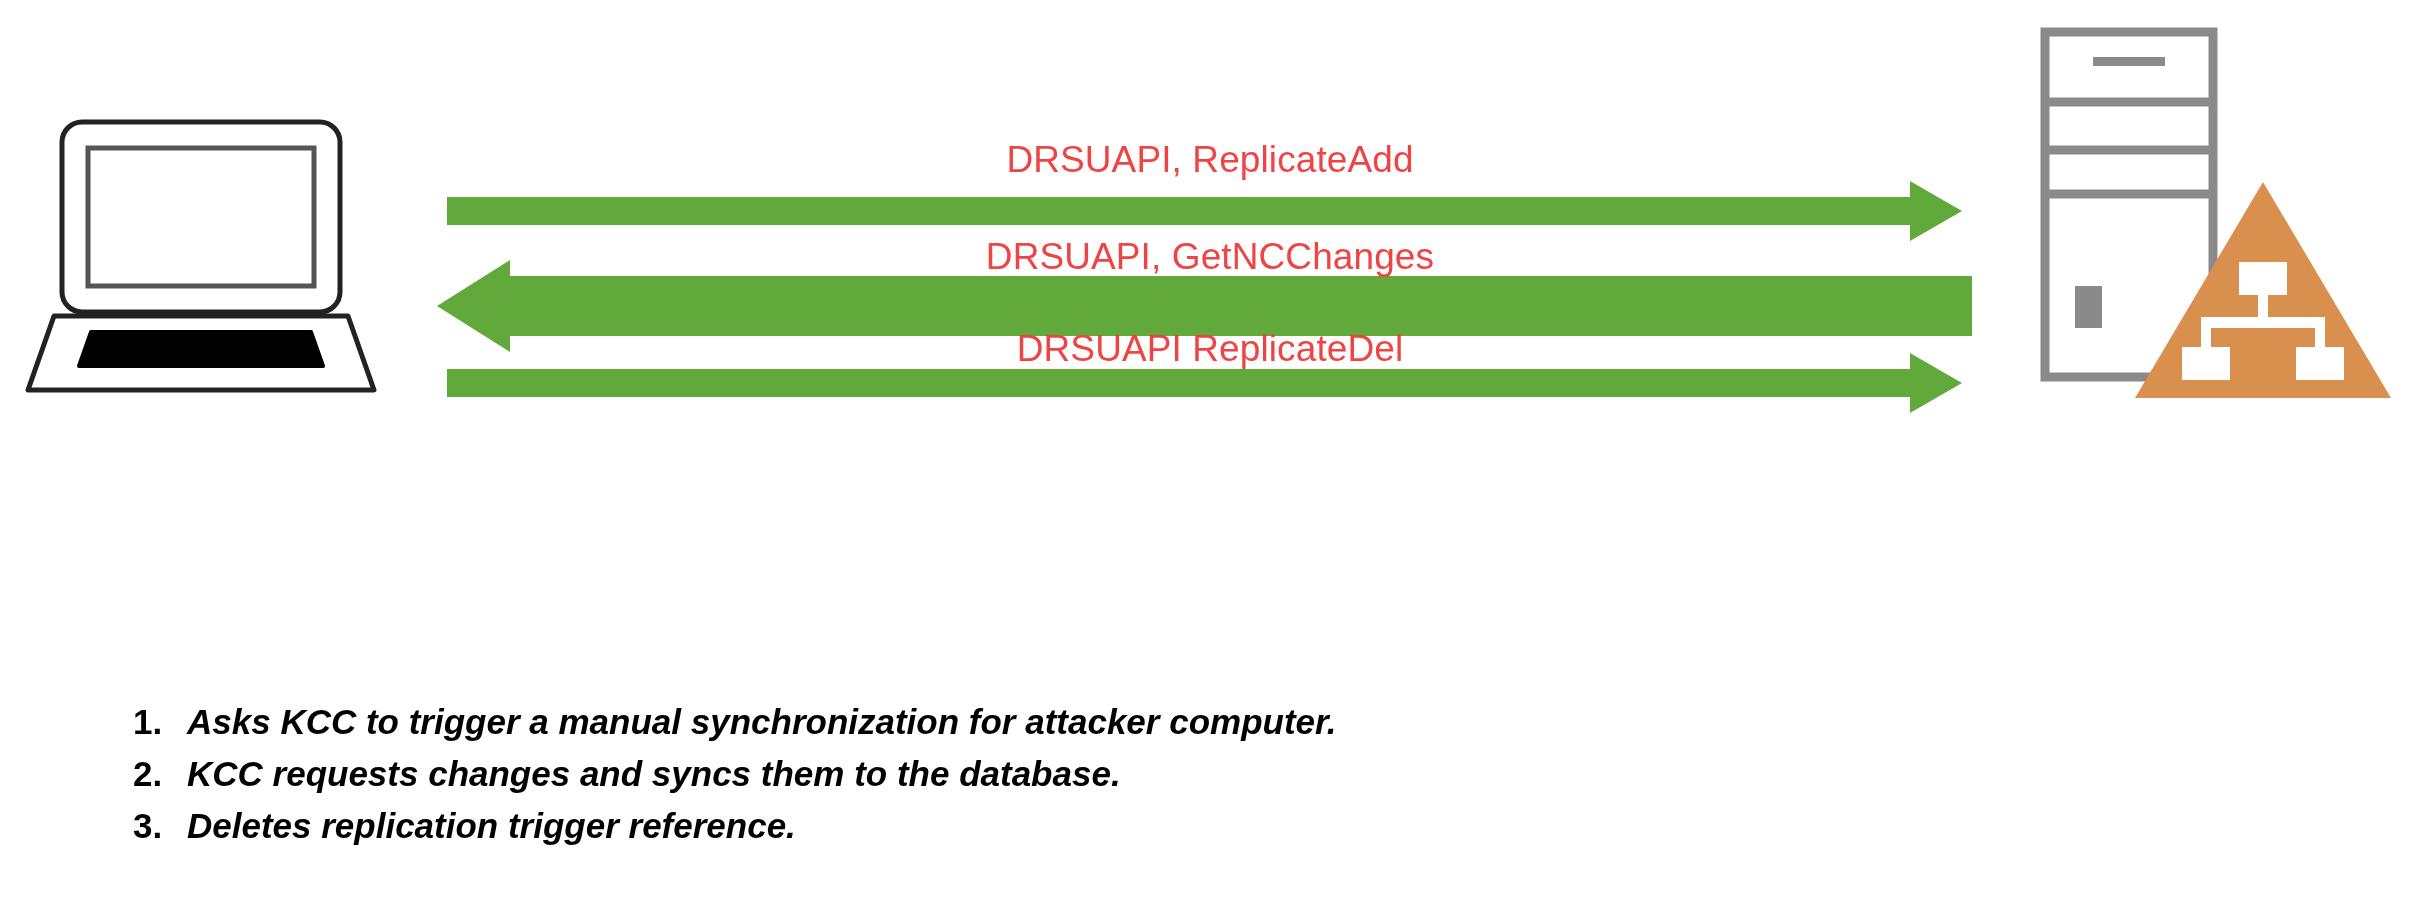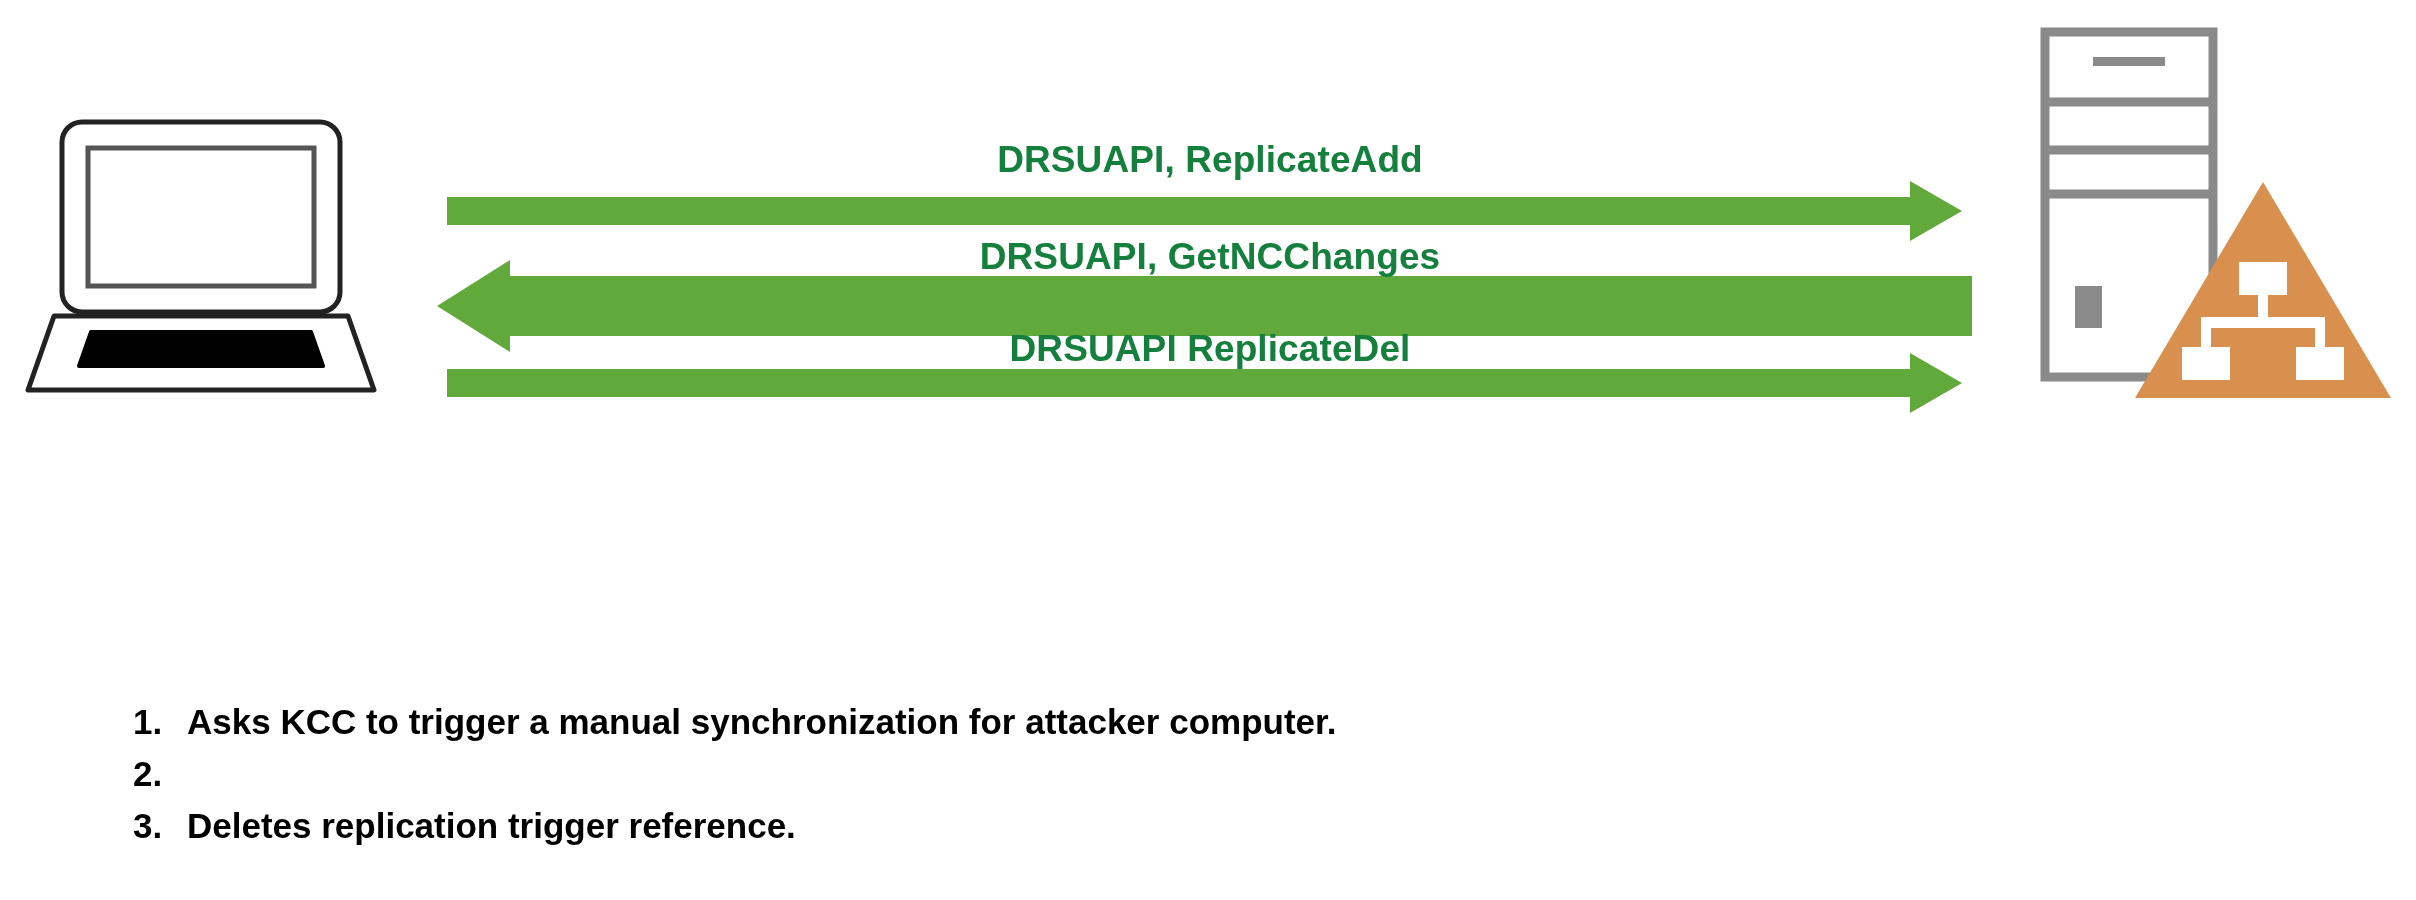--- a/index.html
+++ b/index.html
@@ -47,25 +47,25 @@
     top: 150px;
     width: 1560px;
     height: 280px;
   }
   .arrow-svg { display: block; }
 
   
   .arrow-label {
     position: absolute;
     text-align: center;
-    font-weight: bold;
+    font-weight: normal;
     font-size: 37px;
     line-height: 1.05;
     letter-spacing: 0.1px;
-    color: #15803d;
+    color: #ef4444;
     white-space: nowrap;
   }
   .lbl-1 { left: 430px; top: 141px; width: 1560px; }
   .lbl-2 { left: 430px; top: 238px; width: 1560px; }
   .lbl-3 { left: 430px; top: 330px; width: 1560px; }
 
   
   .steps {
     position: absolute;
     left: 133px;
@@ -79,21 +79,21 @@
     font-size: 35px;
     line-height: 52px;
     color: #000000;
     white-space: nowrap;
   }
   .step-num {
     width: 54px;
     flex: 0 0 54px;
     text-align: left;
   }
-  .step-text { flex: 0 1 auto; }
+  .step-text { flex: 0 1 auto; font-style: italic; }
 </style>
 </head>
 <body>
 
 <div class="canvas">
 
   <div class="icon-laptop">
     <svg viewBox="0 0 370 300" width="370" height="300" aria-hidden="true">
 
       <rect x="44" y="14" width="278" height="190" rx="20" ry="20" fill="#ffffff" stroke="#222222" stroke-width="5"></rect>
@@ -164,20 +164,21 @@
 
   <div class="steps">
 
     <div class="step-row">
       <span class="step-num">1.</span>
       <span class="step-text">Asks KCC to trigger a manual synchronization for attacker computer.</span>
     </div>
 
     <div class="step-row">
       <span class="step-num">2.</span>
+      <span class="step-text">KCC requests changes and syncs them to the database.</span>
     </div>
 
     <div class="step-row">
       <span class="step-num">3.</span>
       <span class="step-text">Deletes replication trigger reference.</span>
     </div>
 
   </div>
 
 </div>

